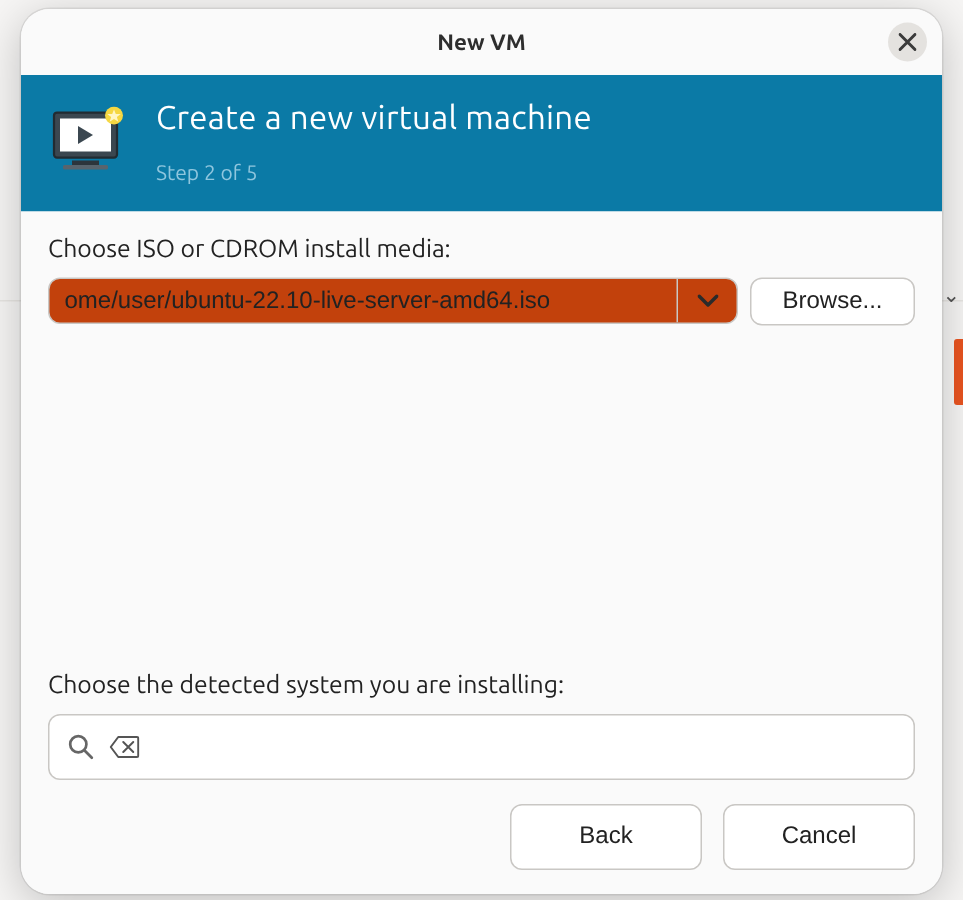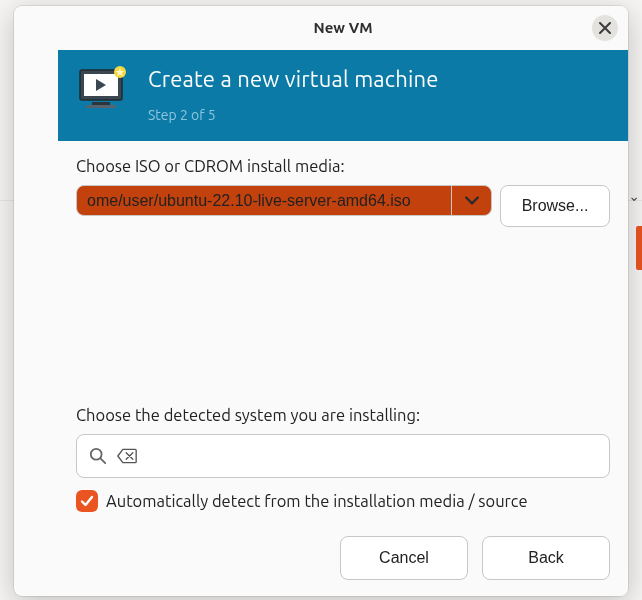--- a/index.html
+++ b/index.html
@@ -11,26 +11,25 @@
       overflow: hidden;
       position: relative;
     }
     
     .window {
       position: absolute;
       left: 14px; top: 6px;
       width: 614px;
       height: 590px;
       background: #fafafa;
-      border-radius: 8px;
+      border-radius: 19px;
       box-shadow: 0 6px 30px rgba(0,0,0,.22), 0 0 0 1px rgba(0,0,0,.08);
       display: flex;
       flex-direction: column;
       overflow: hidden;
-      padding-left: 44px;
     }
     
     .titlebar {
       height: 44px;
       display: flex;
       align-items: center;
       justify-content: center;
       position: relative;
       background: #fafafa;
       border-bottom: 1px solid transparent;
@@ -51,21 +50,21 @@
       color: #3b3b3b;
     }
     .close-btn svg { width: 12px; height: 12px; }
 
     
     .banner {
       background: #0b7aa6;
       color: #fff;
       padding: 16px 18px 18px 18px;
       display: flex;
-      align-items: flex-start;
+      align-items: center;
       gap: 14px;
     }
     .banner .icon-wrap {
       width: 58px; height: 48px;
       position: relative;
     }
     .banner h1 {
       font-size: 22px;
       font-weight: 400;
       letter-spacing: .2px;
@@ -113,21 +112,21 @@
       background: transparent;
     }
     .combo .drop {
       width: 40px;
       border-left: 1px solid #c9c7c4;
       display: flex; align-items: center; justify-content: center;
       cursor: pointer;
       color: #2b2b2b;
     }
     .btn {
-      height: 42px;
+      height: 32px;
       min-width: 110px;
       padding: 0 18px;
       border: 1px solid #c9c7c4;
       border-radius: 8px;
       background: #fff;
       font-size: 16px;
       color: #222;
       cursor: pointer;
       display: inline-flex;
       align-items: center;
@@ -260,27 +259,19 @@
       <svg class="search-icon" viewBox="0 0 20 20">
           <circle cx="8" cy="8" r="6" stroke="currentColor" stroke-width="2" fill="none"></circle>
           <line x1="13" y1="13" x2="18" y2="18" stroke="currentColor" stroke-width="2" stroke-linecap="round"></line>
         </svg>
       <svg class="clear-icon" viewBox="0 0 24 18">
         <path d="M7 1 H22 A1 1 0 0 1 23 2 V16 A1 1 0 0 1 22 17 H7 L1 9 Z" fill="none" stroke="currentColor" stroke-width="1.6" stroke-linejoin="round"></path>
         <path d="M11 5 L19 13 M19 5 L11 13" stroke="currentColor" stroke-width="1.6" stroke-linecap="round"></path>
       </svg>
     </div>
 
-    <label class="checkrow">
-      <span class="checkbox">
-        <svg viewBox="0 0 14 14">
-            <path d="M2 7.5 L5.5 11 L12 3" stroke="#fff" stroke-width="2.4" fill="none" stroke-linecap="round" stroke-linejoin="round"></path>
-          </svg>
-      </span>
-      <span>Automatically detect from the installation media / source</span>
-    </label>
 
     <div class="actions">
+      <button class="btn">Back</button>
       <button class="btn">Cancel</button>
-      <button class="btn">Back</button>
     </div>
   </div>
 </div>
 
 </body></html>

